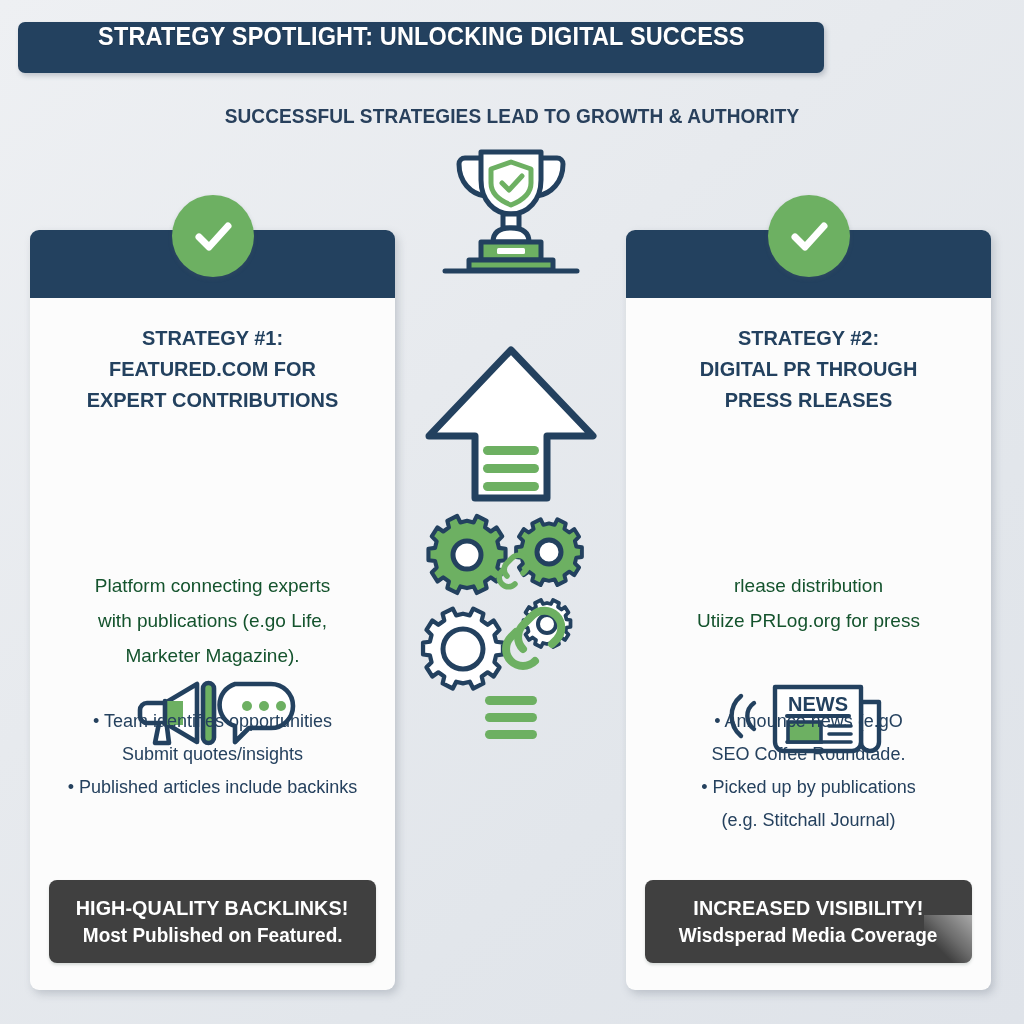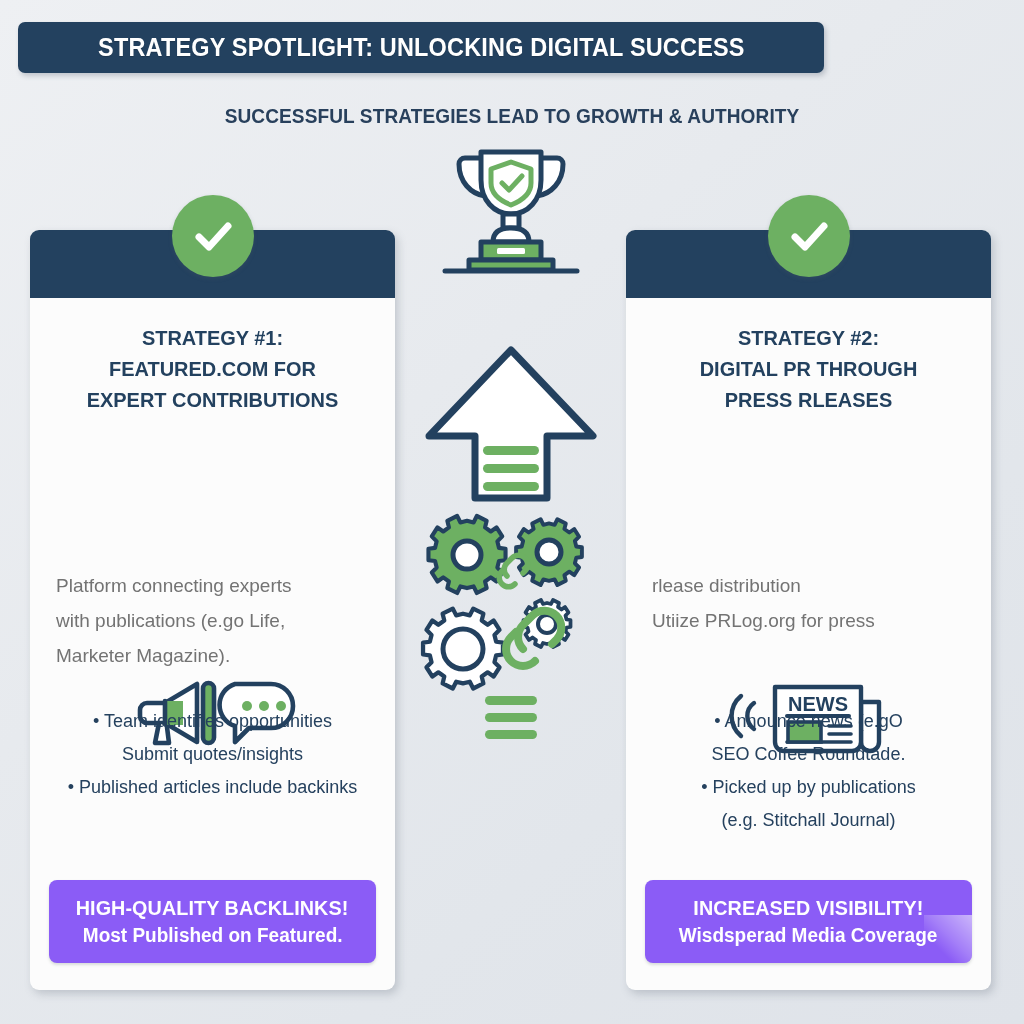--- a/index.html
+++ b/index.html
@@ -19,21 +19,21 @@
   
   .title-bar {
     position: absolute;
     left: 18px;
     top: 22px;
     width: 806px;
     height: 51px;
     background: #23415f;
     border-radius: 7px;
     display: flex;
-    align-items: center;
+    align-items: flex-start;
     justify-content: center;
     box-shadow: 2px 3px 5px rgba(90,100,115,0.30);
   }
   .title-text {
     color: #ffffff;
     font-size: 25.5px;
     font-weight: bold;
     letter-spacing: 0.2px;
     transform: scaleX(0.92);
     white-space: nowrap;
@@ -116,21 +116,22 @@
     display: flex;
     align-items: flex-start;
     justify-content: center;
   }
 
   .card-desc {
     position: absolute;
     top: 338px;
     left: 26px;
     width: 313px;
-    color: #737373;
+    text-align: center;
+    color: #14532d;
     font-size: 19px;
     line-height: 35px;
     font-weight: normal;
   }
 
   .card-bullets {
     position: absolute;
     top: 475px;
     left: 14px;
     width: 337px;
@@ -140,21 +141,21 @@
     line-height: 33px;
   }
   .bullet-line { white-space: nowrap; }
 
   .banner {
     position: absolute;
     left: 19px;
     bottom: 27px;
     width: 327px;
     height: 83px;
-    background: #8b5cf6;
+    background: #404040;
     border-radius: 8px;
     display: flex;
     flex-direction: column;
     align-items: center;
     justify-content: center;
     box-shadow: 0 2px 3px rgba(90,110,100,0.22);
     overflow: hidden;
   }
   .banner-line1 {
     color: #ffffff;

